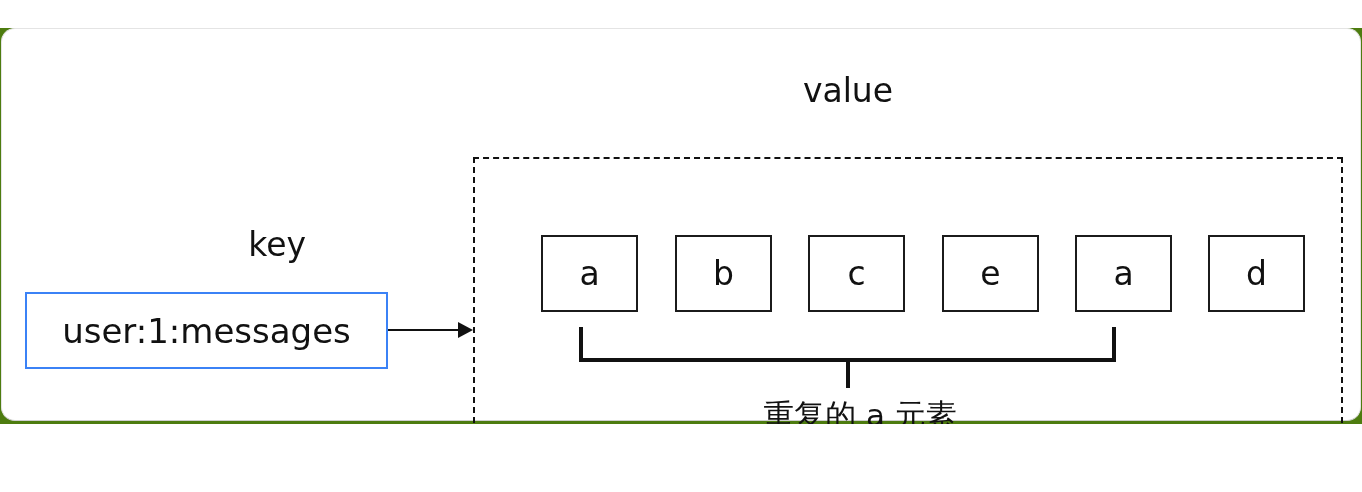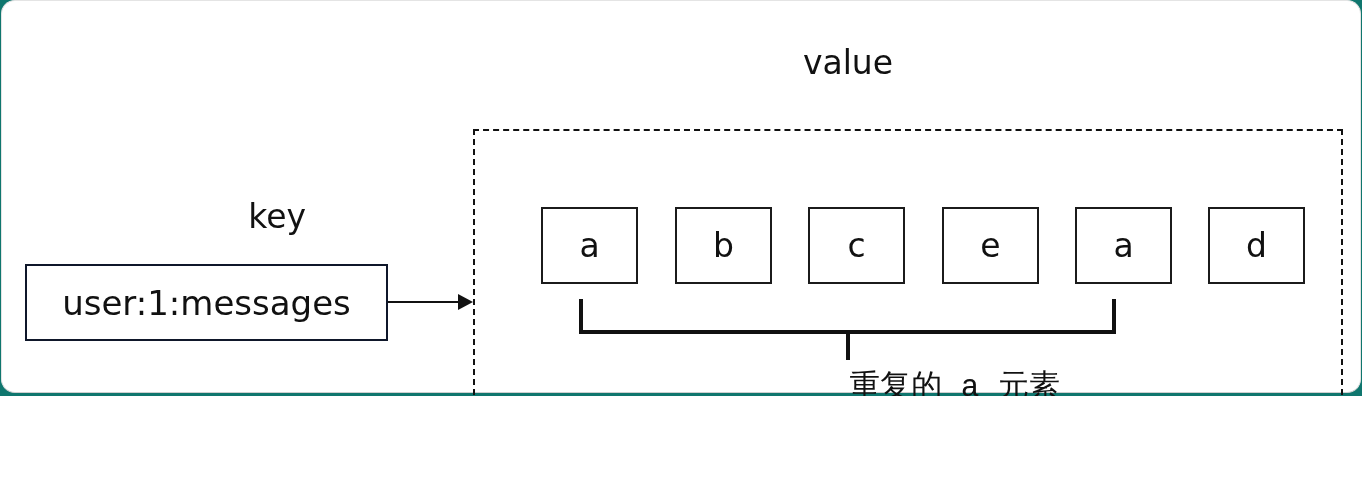--- a/index.html
+++ b/index.html
@@ -5,22 +5,23 @@
   * { margin: 0; padding: 0; box-sizing: border-box; }
   html, body { background: #ffffff; }
   body {
     font-family: "DejaVu Sans", "Liberation Sans", sans-serif;
     color: #111111;
   }
   .canvas {
     position: relative;
     width: 1362px;
     height: 396px;
-    background: #0f766e;
+    background: #4d7c0f;
     overflow: hidden;
+    margin-top: 28px;
   }
   
   .card {
     position: absolute;
     left: 1px; top: 0; right: 1px; bottom: 3px;
     background: #ffffff;
     border: 1px solid #e4e4e4;
     border-bottom-color: #cfcfcf;
     border-radius: 14px;
   }
@@ -57,39 +58,38 @@
 
   
   .bracket { position: absolute; background: #111111; }
   .br-left  { left: 579px;  top: 299px; width: 4px;  height: 35px; }
   .br-right { left: 1112px; top: 299px; width: 4px;  height: 35px; }
   .br-h     { left: 579px;  top: 330px; width: 537px; height: 4px; }
   .br-stem  { left: 846px;  top: 334px; width: 4px;  height: 26px; }
   .annotation {
     position: absolute;
     left: 660px; top: 369px; width: 400px;
-    text-align: right;
+    text-align: center;
     font-size: 31px;
     line-height: 1.2;
-    font-family: Liberation Mono, monospace;
   }
 
   
   .key-label {
     position: absolute;
     left: 106px; top: 198px; width: 200px;
     text-align: right;
     font-size: 33px;
     line-height: 1.15;
   }
   .key-box {
     position: absolute;
     left: 25px; top: 264px;
     width: 363px; height: 77px;
-    border: 2px solid #0f172a;
+    border: 2px solid #3b82f6;
     background: #ffffff;
     display: flex; align-items: center; justify-content: center;
     font-size: 34px;
   }
 
   
   .arrow-line {
     position: absolute;
     left: 388px; top: 301px;
     width: 71px; height: 2px;

